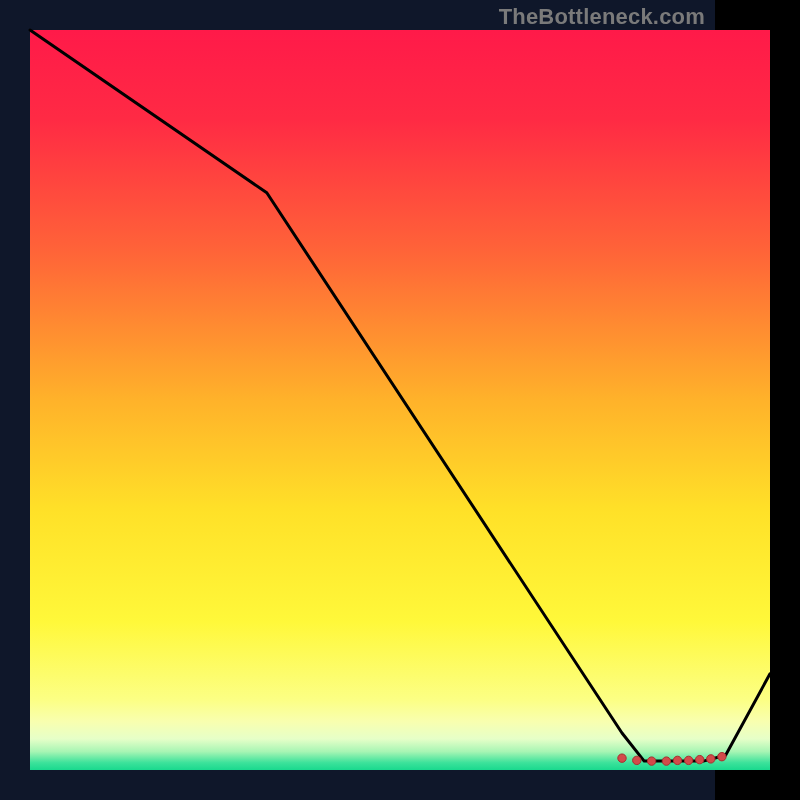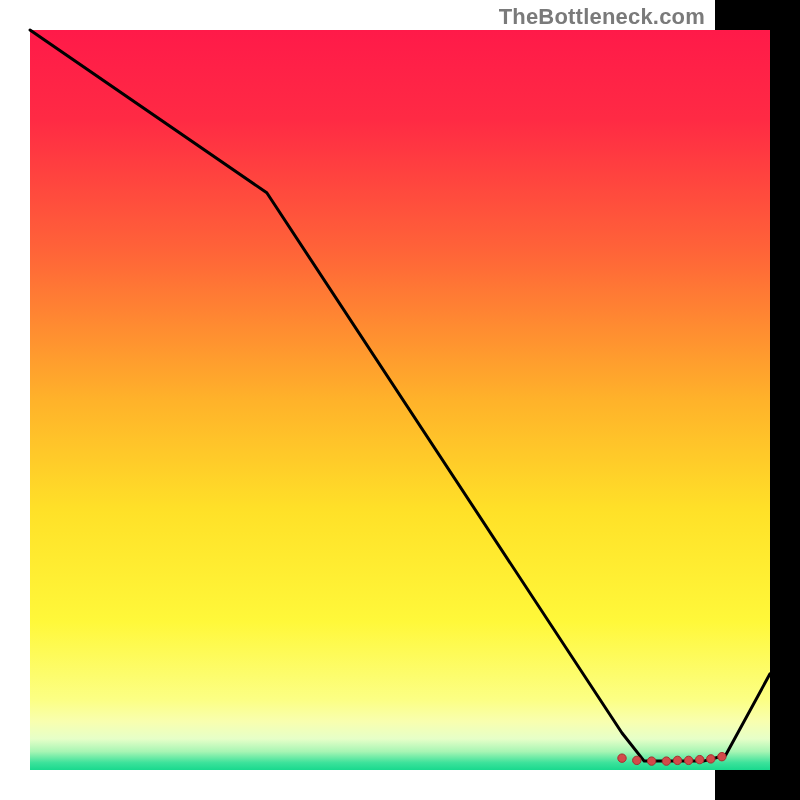--- a/index.html
+++ b/index.html
@@ -8,21 +8,21 @@
     width: 800px;
     height: 800px;
     background: #000000;
     overflow: hidden;
     font-family: Arial, Helvetica, sans-serif;
   }
   .stage {
     position: relative;
     width: 715px;
     height: 800px;
-    background: #ffffff;
+    background: #0f172a;
   }
   .attribution {
     position: absolute;
     top: 4px;
     right: 10px;
     color: #7a7a7a;
     font-size: 22px;
     font-weight: 600;
     letter-spacing: 0.2px;
     font-family: Arial, Helvetica, sans-serif;

